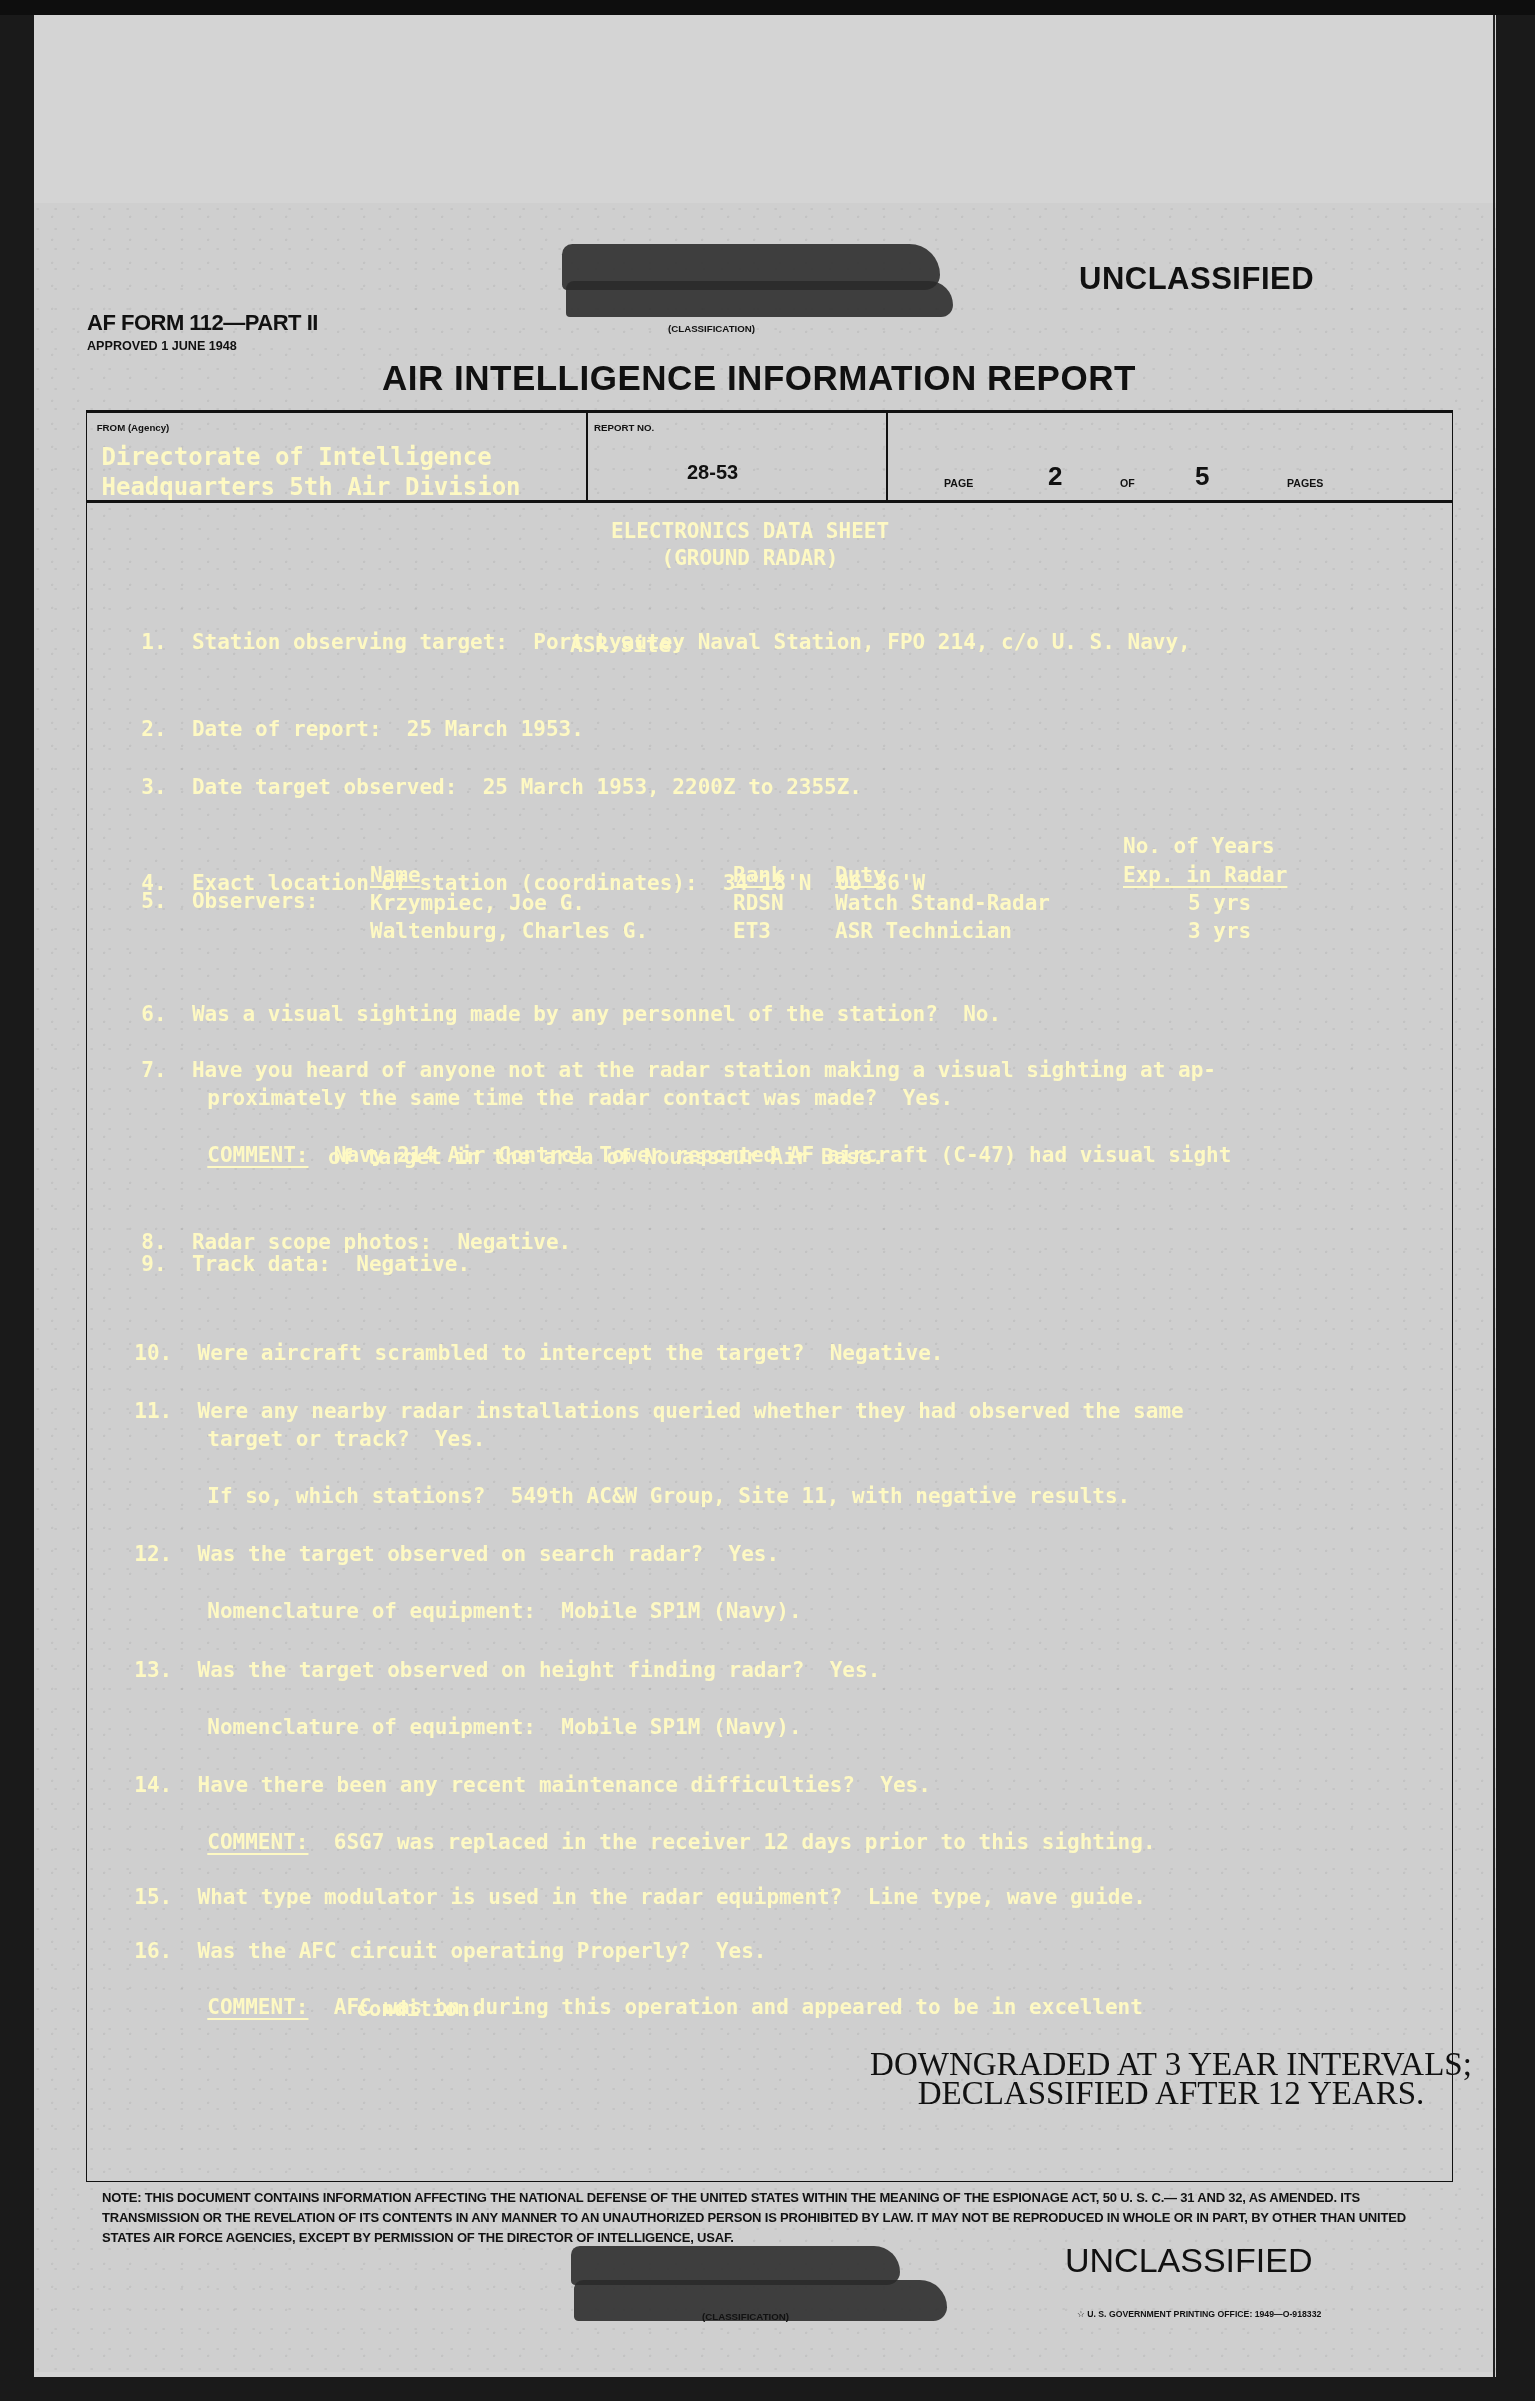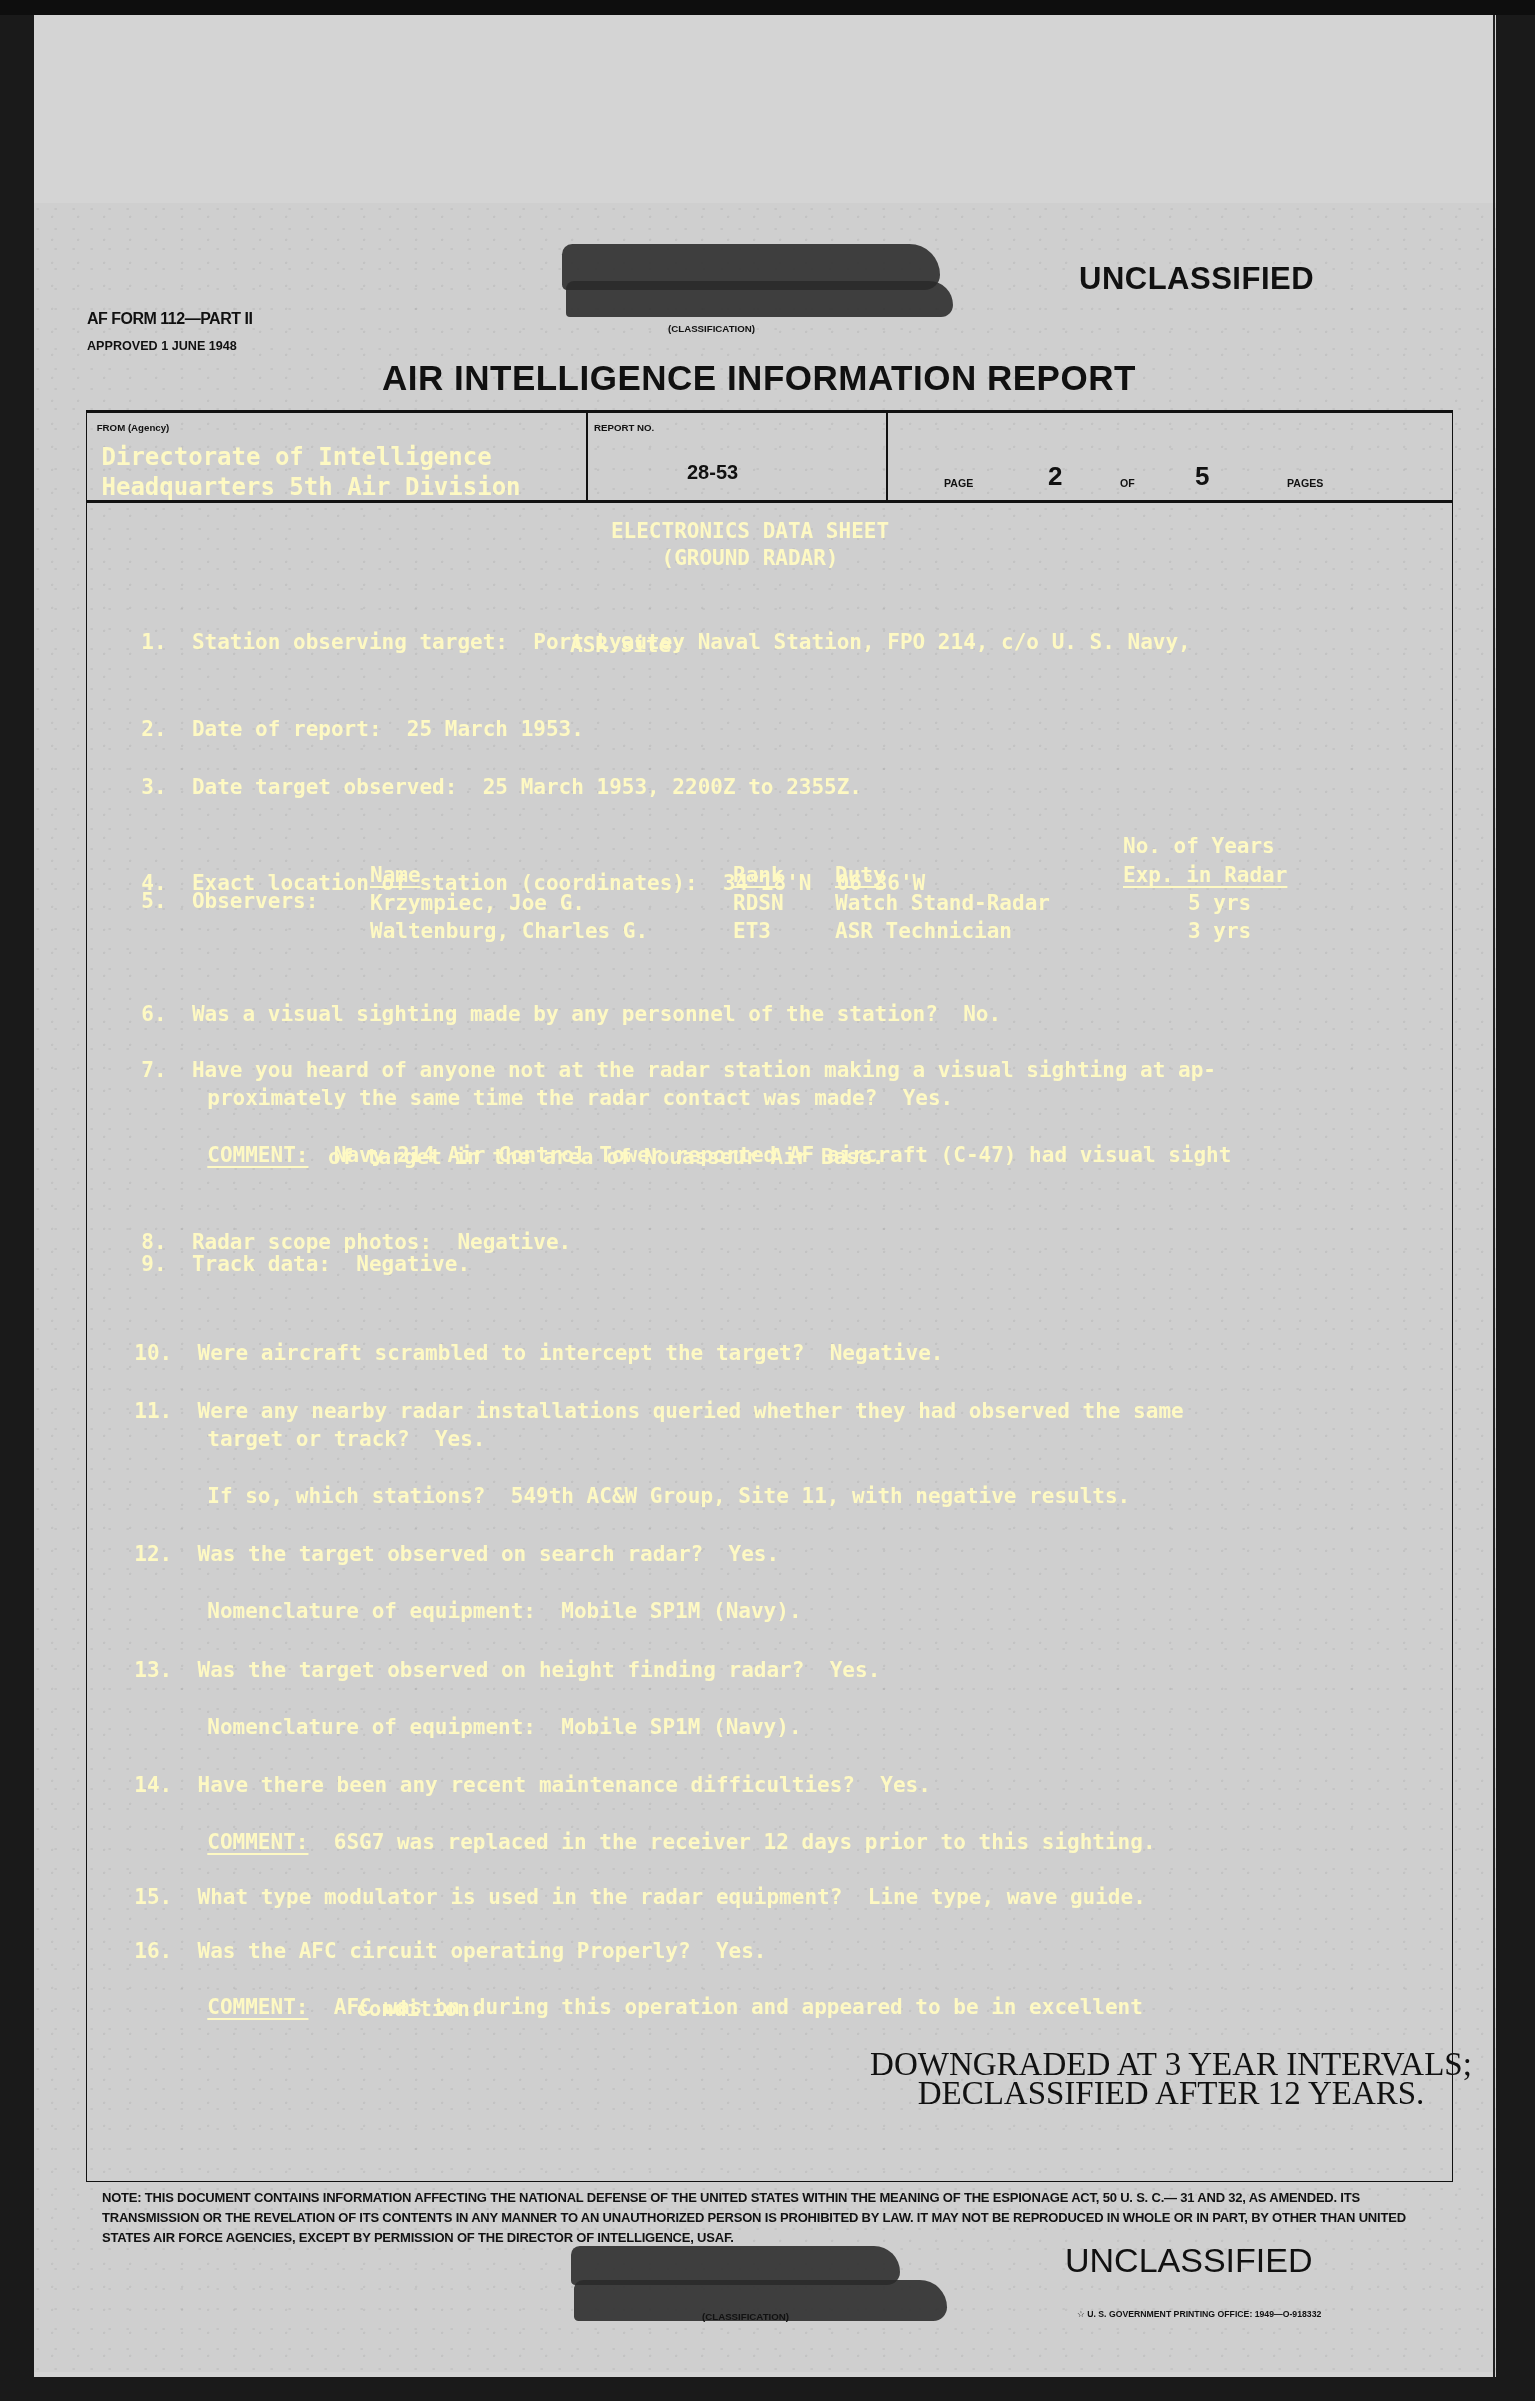--- a/index.html
+++ b/index.html
@@ -20,21 +20,21 @@
       radial-gradient(circle at 20% 30%, rgba(0,0,0,0.05) 0 1px, transparent 1.5px) 0 0/18px 20px,
       radial-gradient(circle at 70% 60%, rgba(0,0,0,0.06) 0 1px, transparent 1.5px) 0 0/26px 23px,
       #cfcfcf;
   }
   .mono { font-family:"DejaVu Sans Mono","Liberation Mono",monospace; font-weight:bold; color:#fef9c3; }
   .sans { font-family:"Liberation Sans","DejaVu Sans",sans-serif; font-weight:bold; color:#111; }
   .serif { font-family:"Liberation Serif","DejaVu Serif",serif; color:#111; }
 
   .abs { position:absolute; }
 
-  .form-id { left:87px; top:310px; font-size:16px; letter-spacing:-0.5px; }
+  .form-id { left:87px; top:310px; font-size:22px; letter-spacing:-0.5px; }
   .form-approved { left:87px; top:339px; font-size:12.6px; }
 
   .class-blot {
     position:absolute; background:#2a2a2a; border-radius:19.4px 58px 29px 9.7px;
     opacity:0.88;
   }
   .class-label { font-size:9.7px; }
 
   .unclass-top { left:1079px; top:261px; font-size:31px; letter-spacing:0.5px; }
   .report-title { left:382px; top:358px; font-size:35px; letter-spacing:0.5px; }

